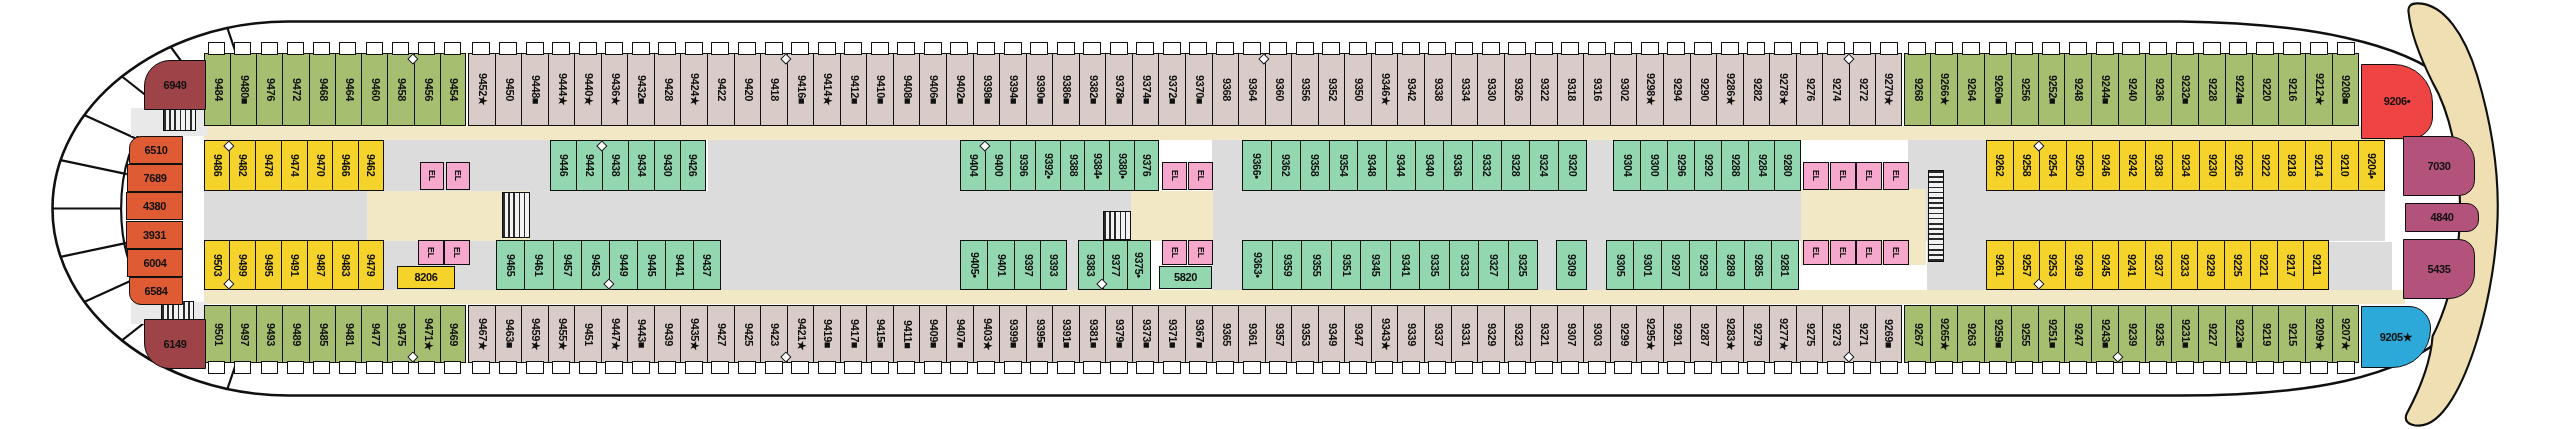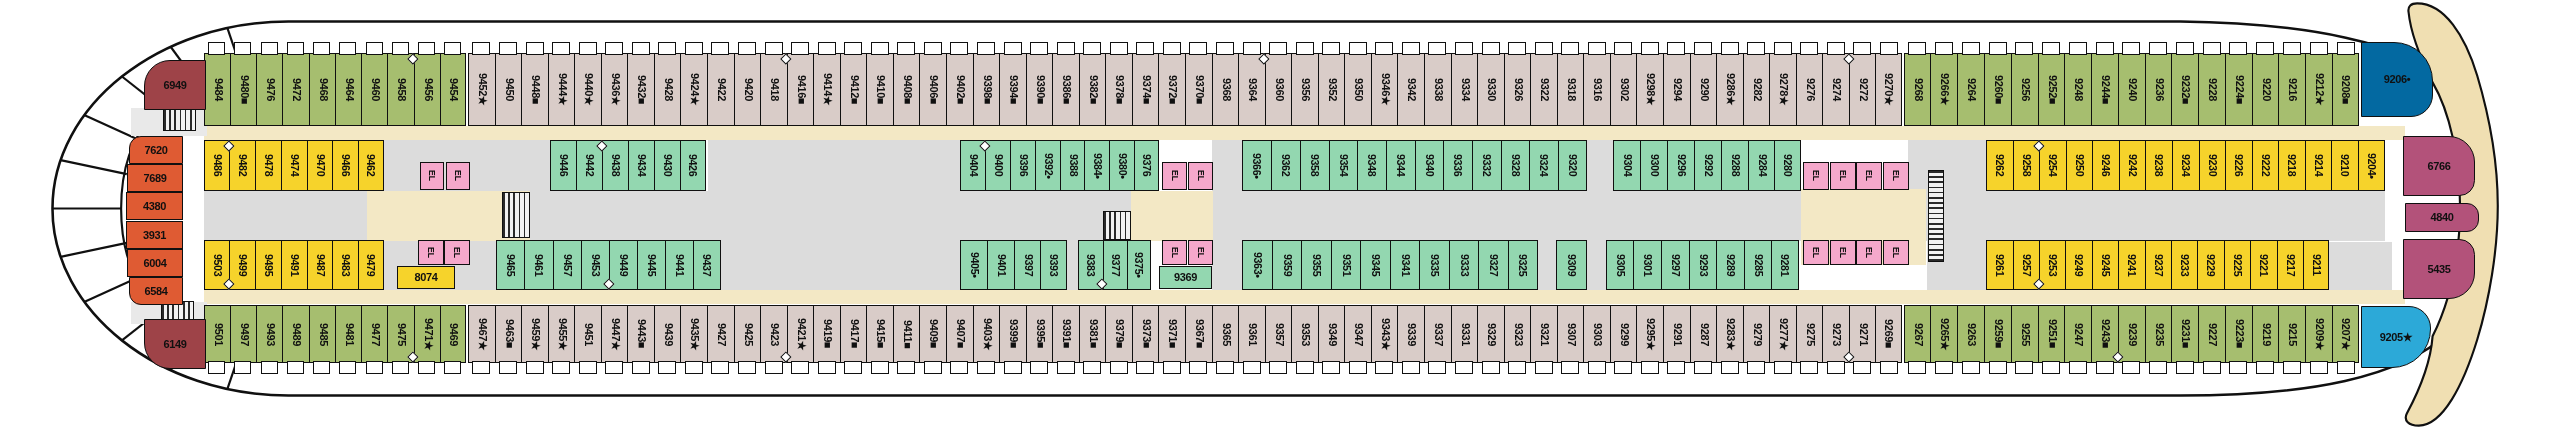--- a/index.html
+++ b/index.html
@@ -1058,54 +1058,54 @@
     <div class="balc" style="left: 2283px; top: 361px; width: 17.7px; height: 13px;"></div>
     <div class="cab big" style="left: 2305px; top: 305px; width: 28.5px; height: 58px; background: rgb(166, 190, 111);">
       <span class="lbl">9209★</span>
     </div>
     <div class="balc" style="left: 2310px; top: 361px; width: 17.7px; height: 13px;"></div>
     <div class="cab big" style="left: 2332px; top: 305px; width: 27px; height: 58px; background: rgb(166, 190, 111);">
       <span class="lbl">9207★</span>
     </div>
     <div class="balc" style="left: 2337px; top: 361px; width: 17.7px; height: 13px;"></div>
     <div class="cab h" style="left: 397px; top: 266px; width: 58px; height: 23px; background: rgb(246, 211, 43);">
-      <span class="lbl">8074</span>
+      <span class="lbl">8206</span>
     </div>
     <div class="cab h" style="left: 1159px; top: 266px; width: 53px; height: 23px; background: rgb(147, 215, 176);">
-      <span class="lbl">9369</span>
+      <span class="lbl">5820</span>
     </div>
     <div class="cab h" style="left: 144px; top: 60px; width: 62px; height: 50px; background: rgb(158, 67, 72); border-radius: 26px 0px 0px;">
       <span class="lbl">6949</span>
     </div>
     <div class="cab h" style="left: 129px; top: 136px; width: 54px; height: 28px; background: rgb(223, 91, 51); border-radius: 12px 0px 0px;">
-      <span class="lbl">7620</span>
+      <span class="lbl">6510</span>
     </div>
     <div class="cab h" style="left: 127px; top: 164px; width: 56px; height: 28px; background: rgb(223, 91, 51); border-radius: 0px;">
       <span class="lbl">7689</span>
     </div>
     <div class="cab h" style="left: 126px; top: 192px; width: 57px; height: 28px; background: rgb(223, 91, 51); border-radius: 0px;">
       <span class="lbl">4380</span>
     </div>
     <div class="cab h" style="left: 126px; top: 221px; width: 57px; height: 28px; background: rgb(223, 91, 51); border-radius: 0px;">
       <span class="lbl">3931</span>
     </div>
     <div class="cab h" style="left: 127px; top: 249px; width: 56px; height: 28px; background: rgb(223, 91, 51); border-radius: 0px;">
       <span class="lbl">6004</span>
     </div>
     <div class="cab h" style="left: 129px; top: 277px; width: 54px; height: 28px; background: rgb(223, 91, 51); border-radius: 0px 0px 0px 12px;">
       <span class="lbl">6584</span>
     </div>
     <div class="cab h" style="left: 144px; top: 319px; width: 62px; height: 50px; background: rgb(158, 67, 72); border-radius: 0px 0px 0px 26px;">
       <span class="lbl">6149</span>
     </div>
-    <div class="cab h" style="left: 2361px; top: 42px; width: 72px; height: 75px; background: #0369a1; border-radius: 0px 39px 22px 0px; align-items: center;">
+    <div class="cab h" style="left: 2361px; top: 64px; width: 72px; height: 75px; background: #ef4444; border-radius: 0px 39px 22px 0px; align-items: center;">
       <span class="lbl">9206•</span>
     </div>
     <div class="cab h" style="left: 2403px; top: 136px; width: 72px; height: 60px; background: rgb(179, 82, 122); border-radius: 0px 26px 15.5px 0px;">
-      <span class="lbl">6766</span>
+      <span class="lbl">7030</span>
     </div>
     <div class="cab h" style="left: 2405px; top: 203px; width: 74px; height: 29px; background: rgb(179, 82, 122); border-radius: 0px 12px 12px 0px;">
       <span class="lbl">4840</span>
     </div>
     <div class="cab h" style="left: 2403px; top: 239px; width: 72px; height: 60px; background: rgb(179, 82, 122); border-radius: 0px 15.5px 26px 0px;">
       <span class="lbl">5435</span>
     </div>
     <div class="cab h" style="left: 2361px; top: 306px; width: 70px; height: 62px; background: rgb(44, 169, 216); border-radius: 0px 22px 39px 0px;">
       <span class="lbl">9205★</span>
     </div>

